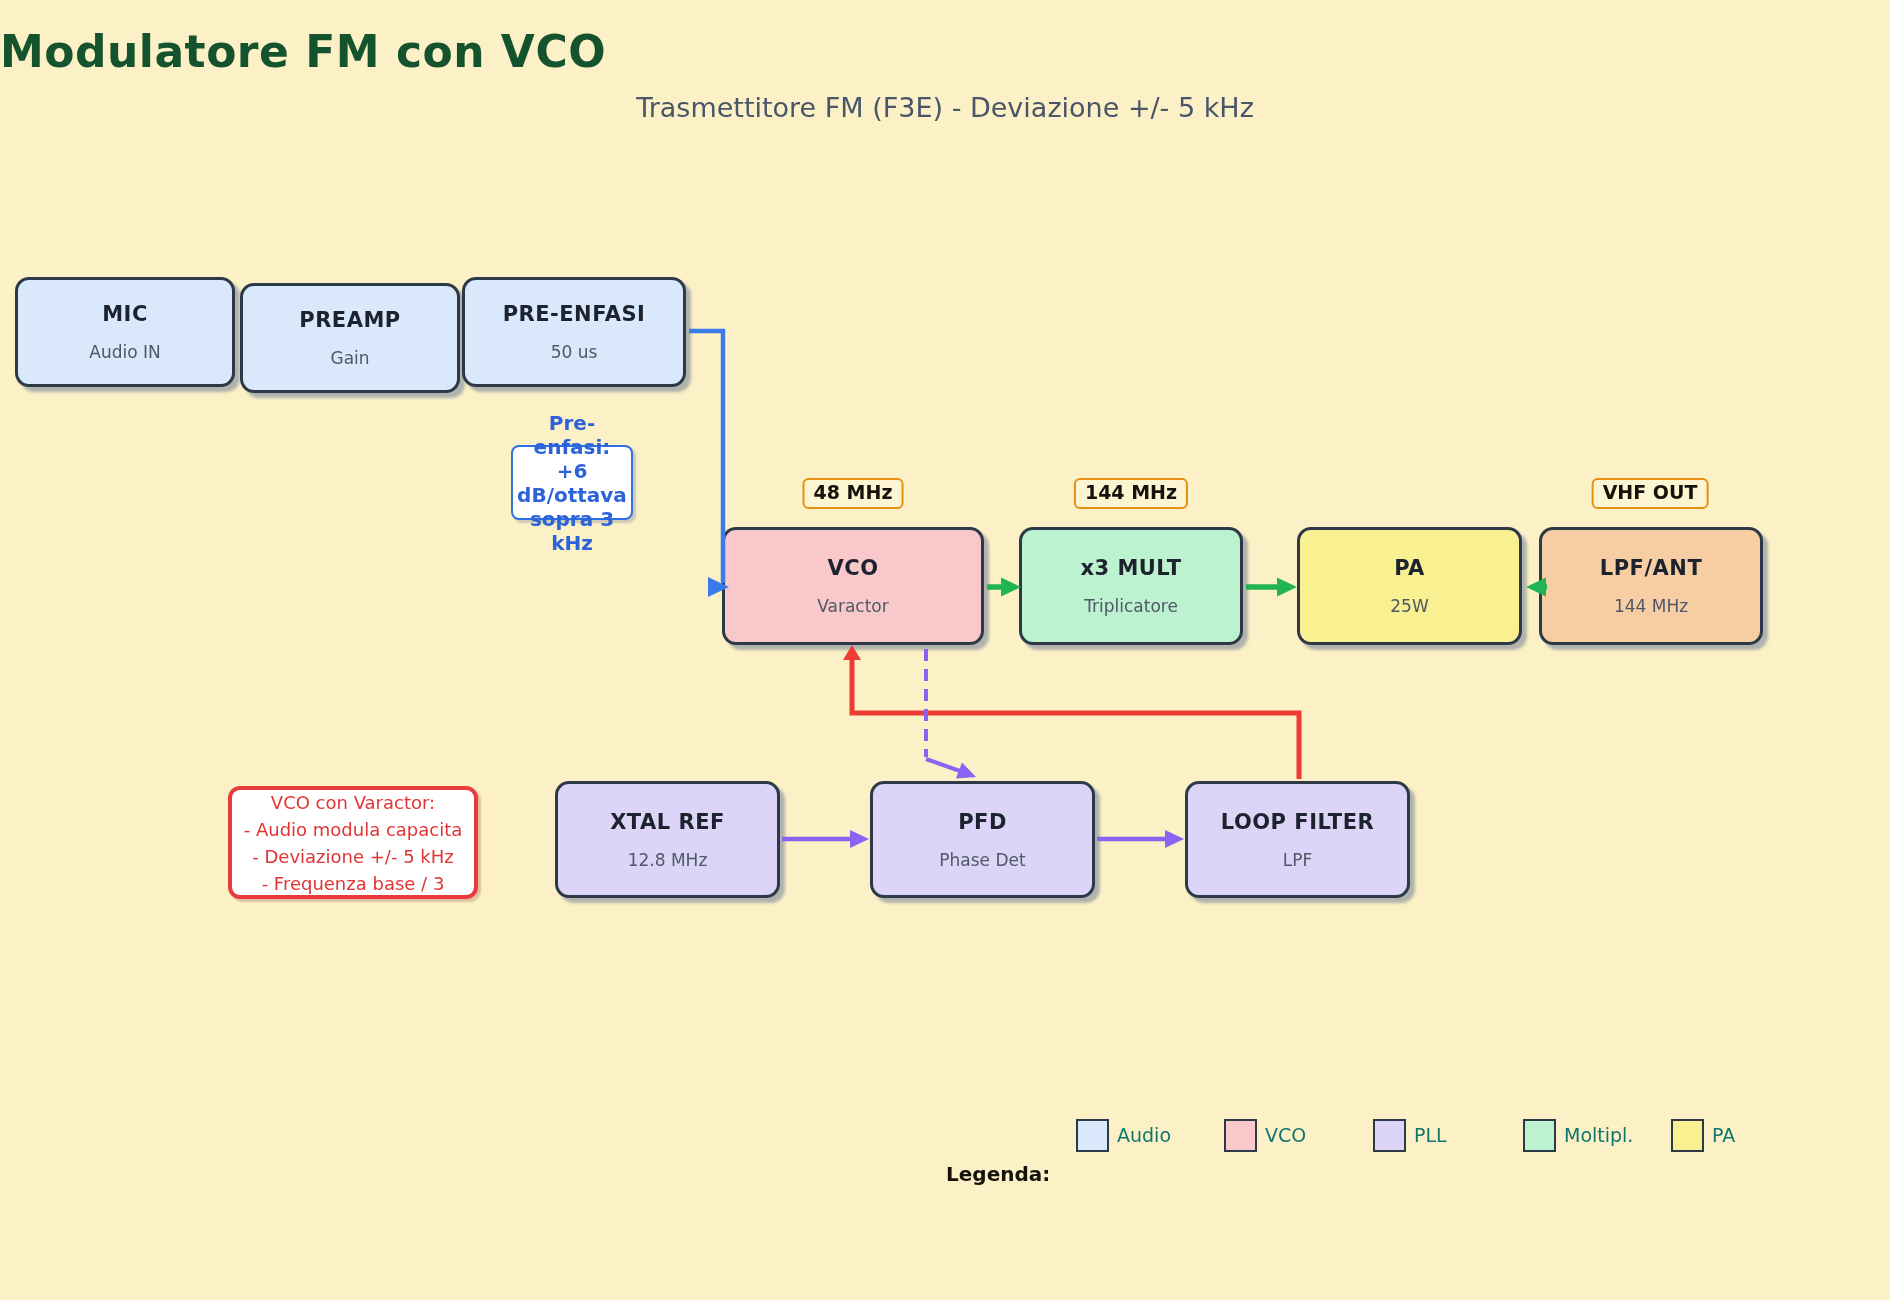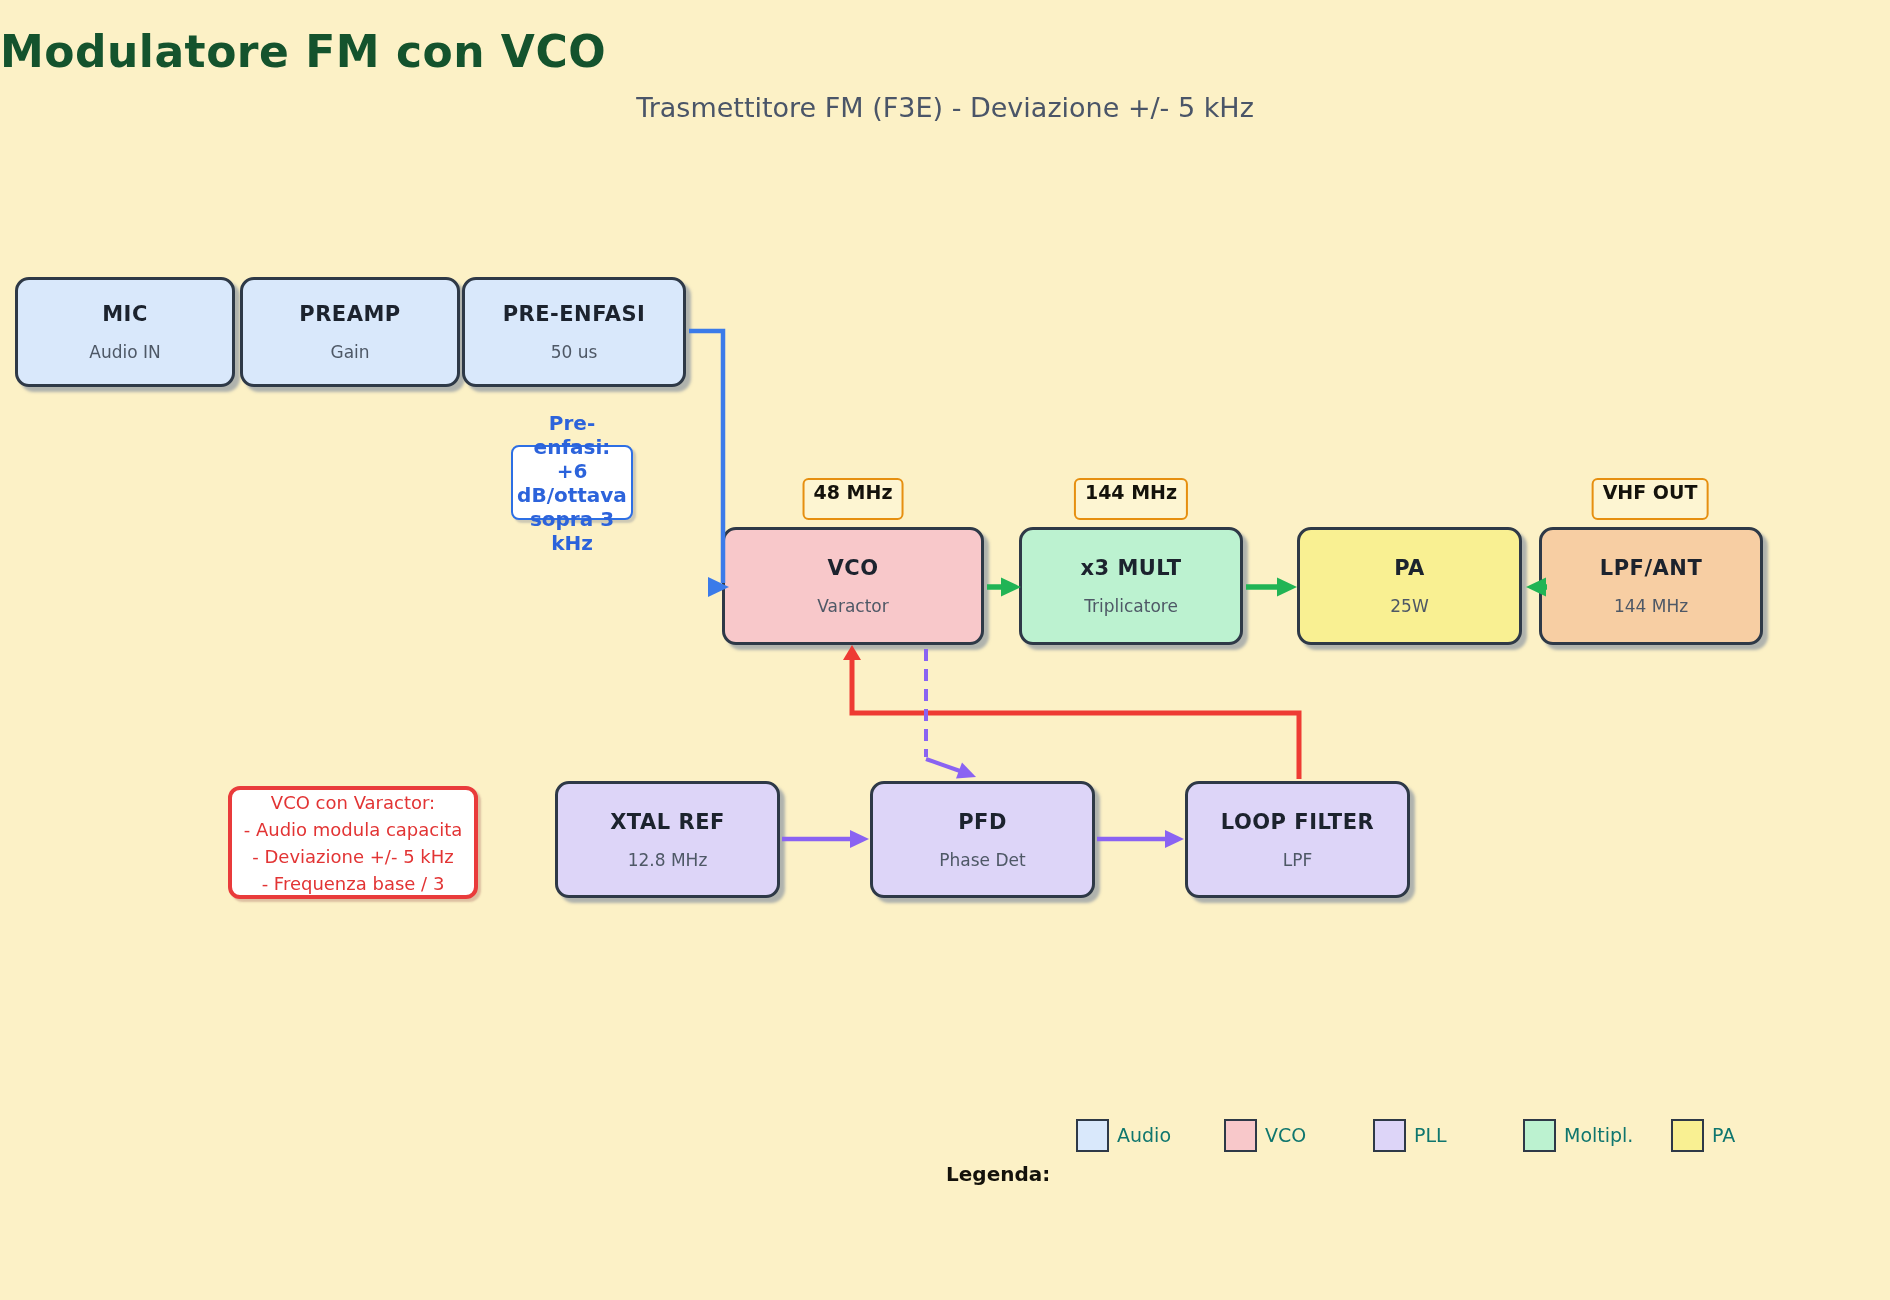--- a/index.html
+++ b/index.html
@@ -26,21 +26,21 @@
   .block .s{font-size:17px;color:#4E5866;}
   .fill-audio{background:#D9E8FB;}
   .fill-vco{background:#F8C8CA;}
   .fill-mult{background:#BCF2D0;}
   .fill-pa{background:#F9F092;}
   .fill-lpf{background:#F7CEA3;}
   .fill-pll{background:#DDD5F8;}
   .freq{
     position:absolute;transform:translateX(-50%);box-sizing:border-box;
     border:2.5px solid #E68F10;border-radius:6px;background:#FDF5D2;
-    font-size:19px;font-weight:bold;color:#14120B;padding:1px 9px 15px;
+    font-size:19px;font-weight:bold;color:#14120B;padding:1px 9px 4px;
     white-space:nowrap;
   }
   .note{
     position:absolute;box-sizing:border-box;background:#FFFFFF;
     display:flex;flex-direction:column;align-items:center;justify-content:center;
     text-align:center;
   }
   .note-blue{
     border:2.5px solid #2D6FE4;border-radius:8px;color:#2C63DB;
     font-size:20px;line-height:24px;box-shadow:3px 3px 2px rgba(100,110,140,.3);font-weight:bold;
@@ -66,21 +66,21 @@
 
 <div id="canvas">
 
   <div class="title">Modulatore FM con VCO</div>
   <div class="subtitle">Trasmettitore FM (F3E) - Deviazione +/- 5 kHz</div>
 
   <div class="block fill-audio" style="left:15px;top:277px;width:220px;height:110px;">
     <div class="t">MIC</div>
     <div class="s">Audio IN</div>
   </div>
-  <div class="block fill-audio" style="left:240px;top:277px;width:220px;height:110px;">
+  <div class="block fill-audio" style="left:240px;top:283px;width:220px;height:110px;">
     <div class="t">PREAMP</div>
     <div class="s">Gain</div>
   </div>
   <div class="block fill-audio" style="left:462px;top:277px;width:224px;height:110px;">
     <div class="t">PRE-ENFASI</div>
     <div class="s">50 us</div>
   </div>
 
   <div class="block fill-vco" style="left:722px;top:527px;width:262px;height:118px;">
     <div class="t">VCO</div>

